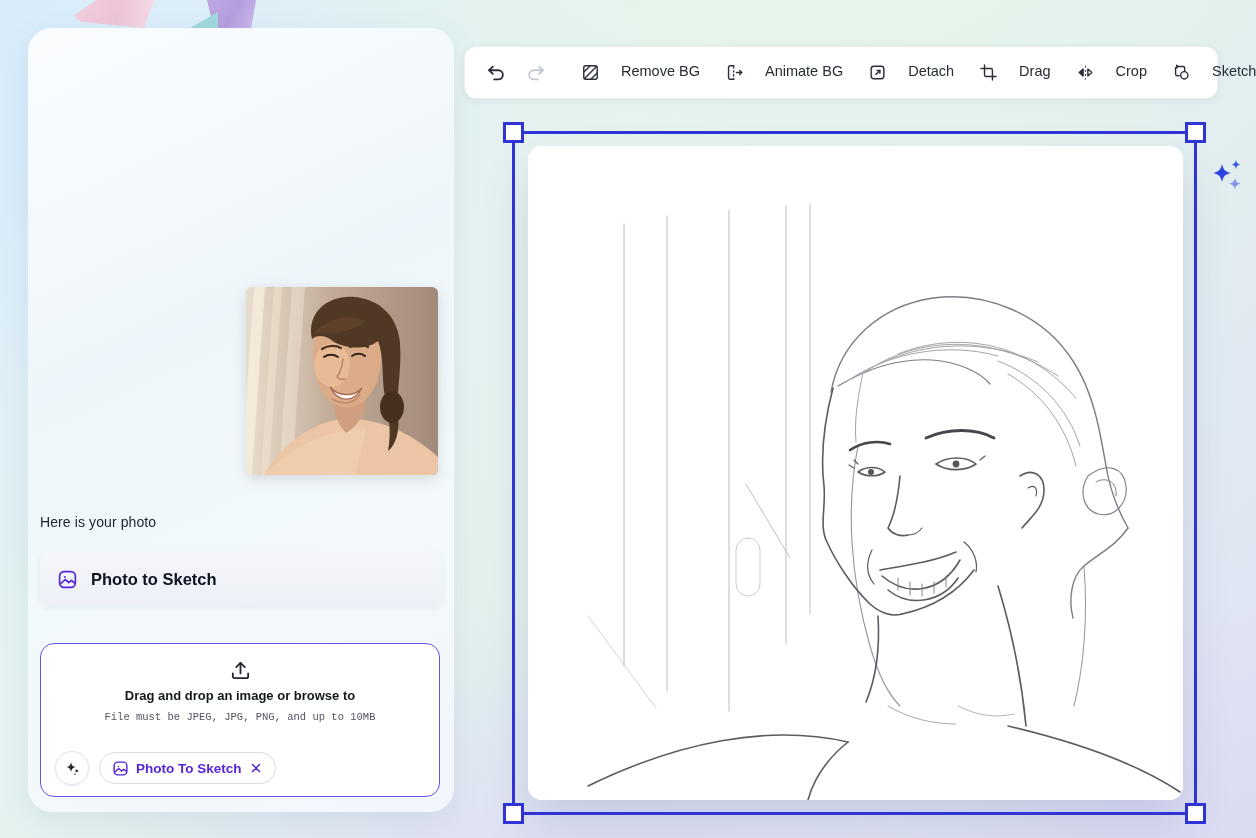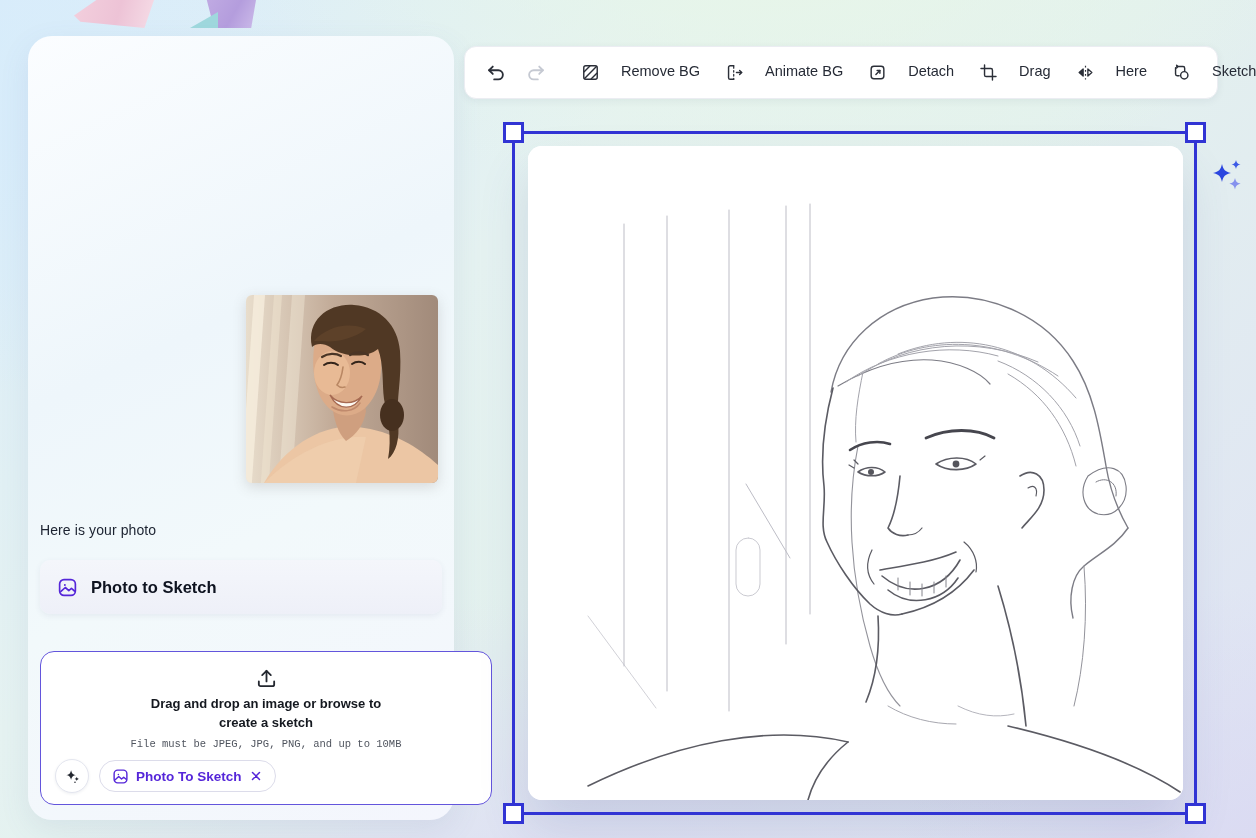--- a/index.html
+++ b/index.html
@@ -23,21 +23,21 @@
     background:linear-gradient(105deg,#f3cfdd 0%,#edc3d6 55%,#f6dde7 100%);
     clip-path:polygon(0 55%, 28% 0, 100% 0, 88% 100%, 8% 78%); }
   .shape-purple { left:196px; width:60px; height:28px;
     background:linear-gradient(120deg,#c3aee4 0%,#b49ddd 60%,#cdbcea 100%);
     clip-path:polygon(18% 0, 100% 0, 92% 100%, 30% 100%); }
   .shape-teal { left:190px; top:12px; width:28px; height:16px;
     background:#9fd8dd; clip-path:polygon(0 100%, 100% 0, 100% 100%); }
 
   
   .panel {
-    position:absolute; left:28px; top:36px; width:426px; height:784px;
+    position:absolute; left:28px; top:28px; width:426px; height:784px;
     border-radius:24px;
     background:linear-gradient(155deg, #fbfdff 0%, #eef6fb 38%, #f2f9fb 62%, #f4f6fd 100%);
     box-shadow:0 10px 30px rgba(90,110,160,.10);
   }
   .photo {
     position:absolute; left:218px; top:259px; width:192px; height:188px;
     border-radius:6px; overflow:hidden; box-shadow:0 4px 14px rgba(90,80,70,.18);
   }
   .photo svg { display:block; width:100%; height:100%; }
   .caption {
@@ -45,21 +45,21 @@
     font-size:14px; color:#1b2230; letter-spacing:.1px;
   }
   .tool-card {
     position:absolute; left:12px; top:524px; width:402px; height:54px;
     background:linear-gradient(180deg,#f4f6fb 0%, #eef0f8 100%);
     border-radius:10px; box-shadow:0 2px 6px rgba(60,70,120,.08);
     display:flex; align-items:center; gap:13px; padding-left:17px;
   }
   .tool-card .label { font-size:16.5px; font-weight:700; color:#0e1320; }
   .upload-card {
-    position:absolute; left:12px; top:615px; width:452px; height:154px;
+    position:absolute; left:12px; top:615px; width:400px; height:154px;
     background:#ffffff; border:1.5px solid #6355dc; border-radius:14px;
   }
   .up-icon { display:block; margin:15px auto 0; }
   .up-title {
     margin-top:5px; text-align:center; font-size:13px; font-weight:700;
     color:#14181f; line-height:1.45;
   }
   .up-sub { margin-top:5px; text-align:center; font-size:10.5px; color:#50555f;font-family:Liberation Mono, monospace; }
   .up-row { position:absolute; left:14px; bottom:11px; display:flex; align-items:center; gap:10px; }
   .sparkle-btn {
@@ -167,21 +167,20 @@
     </div>
 
     <div class="upload-card">
       <svg class="up-icon" width="23" height="23" viewBox="0 0 24 24" fill="none" stroke="#23272f" stroke-width="1.9" stroke-linecap="round" stroke-linejoin="round">
         <path d="M12 15 V4"></path>
         <path d="M7.5 8.5 L12 4 L16.5 8.5"></path>
         <path d="M4 15 v3.2 a1.8 1.8 0 0 0 1.8 1.8 h12.4 a1.8 1.8 0 0 0 1.8 -1.8 V15"></path>
       </svg>
       <div class="up-title">
         <div>Drag and drop an image or browse to</div>
-        <div>create a sketch</div>
       </div>
       <div class="up-sub">File must be JPEG, JPG, PNG, and up to 10MB</div>
       <div class="up-row">
         <div class="sparkle-btn">
           <svg width="17" height="17" viewBox="0 0 24 24" fill="#23272f">
             <path d="M10 3 C11 7.5 12.5 9 17 10 C12.5 11 11 12.5 10 17 C9 12.5 7.5 11 3 10 C7.5 9 9 7.5 10 3 Z"></path>
             <path d="M18 12.5 C18.4 14.3 19.2 15.1 21 15.5 C19.2 15.9 18.4 16.7 18 18.5 C17.6 16.7 16.8 15.9 15 15.5 C16.8 15.1 17.6 14.3 18 12.5 Z"></path>
             <circle cx="15.5" cy="20" r="1.1"></circle>
           </svg>
         </div>
@@ -251,21 +250,21 @@
       </svg>
       <span>Drag</span>
     </div>
 
     <div class="tb-btn">
       <svg width="19" height="19" viewBox="0 0 24 24" fill="none" stroke="#2b2f38" stroke-width="1.7" stroke-linejoin="round">
         <path d="M9 7.5 L4 12 L9 16.5 Z" fill="#2b2f38"></path>
         <path d="M15 7.5 L20 12 L15 16.5 Z"></path>
         <path d="M12 3.5 v2.2 M12 8.8 v2.2 M12 14 v2.2 M12 19.2 v1.6" stroke-width="1.5"></path>
       </svg>
-      <span>Here</span>
+      <span>Crop</span>
     </div>
 
     <div class="tb-btn">
       <svg width="19" height="19" viewBox="0 0 24 24" fill="none" stroke="#2b2f38" stroke-width="1.8" stroke-linecap="round" stroke-linejoin="round">
         <path d="M6 4.5 H14 a2 2 0 0 1 2 2 V10"></path>
         <path d="M4.5 6 v8 a2 2 0 0 0 2 2 H9"></path>
         <path d="M7.5 4.5 L5.8 2.8 M7.5 4.5 L5.8 6.2"></path>
         <circle cx="15.5" cy="15.5" r="4.6" fill="#ffffff"></circle>
       </svg>
       <span>Sketch</span>

